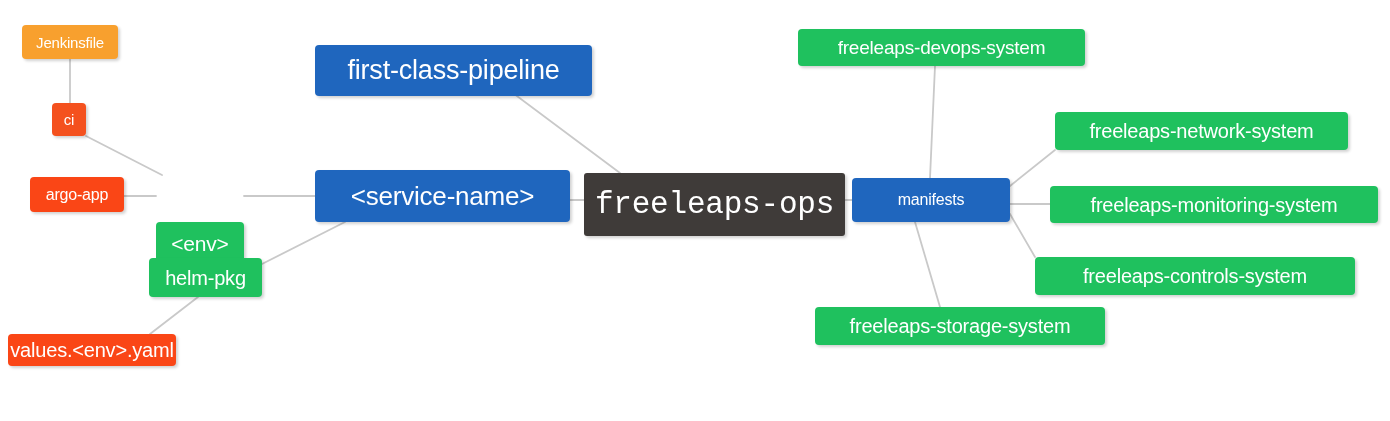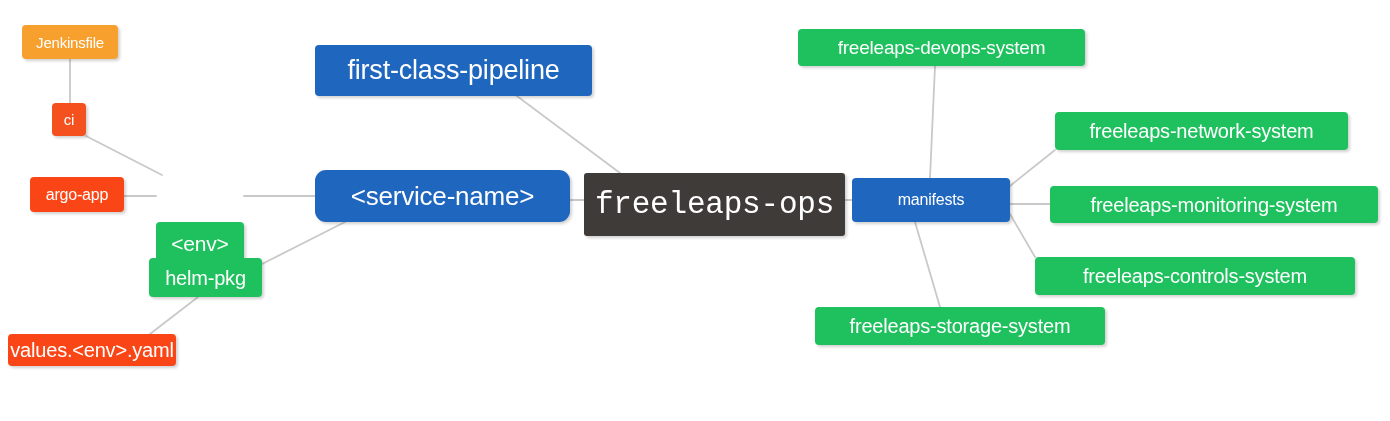--- a/index.html
+++ b/index.html
@@ -87,21 +87,21 @@
       </div>
       <div class="node n-green" style="left: 149px; top: 258px; width: 113px; height: 39px; font-size: 20px;">
         <span>helm-pkg</span>
       </div>
       <div class="node n-redorange" style="left: 8px; top: 334px; width: 168px; height: 32px; font-size: 20px;">
         <span>values.&lt;env&gt;.yaml</span>
       </div>
       <div class="node n-blue" style="left: 315px; top: 37px; width: 277px; height: 51px; font-size: 27px; margin-top: 8px;">
         <span>first-class-pipeline</span>
       </div>
-      <div class="node n-blue" style="left: 315px; top: 170px; width: 255px; height: 52px; font-size: 26px; border-radius: 11px;">
+      <div class="node n-blue" style="left: 315px; top: 170px; width: 255px; height: 52px; font-size: 26px;">
         <span>&lt;service-name&gt;</span>
       </div>
       <div class="node n-root root" style="left: 584px; top: 173px; width: 261px; height: 63px; font-size: 31px; font-family: Liberation Mono, monospace;">
         <span>freeleaps-ops</span>
       </div>
       <div class="node n-blue" style="left: 852px; top: 178px; width: 158px; height: 44px; font-size: 16px;">
         <span>manifests</span>
       </div>
       <div class="node n-green" style="left: 798px; top: 29px; width: 287px; height: 37px; font-size: 19px;">
         <span>freeleaps-devops-system</span>

